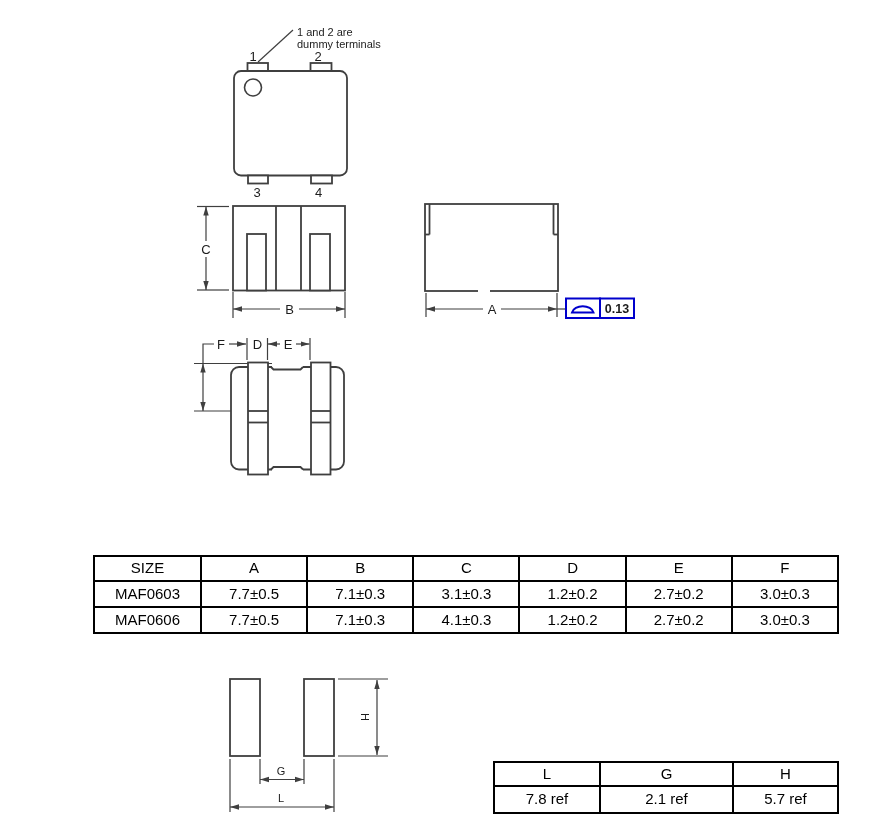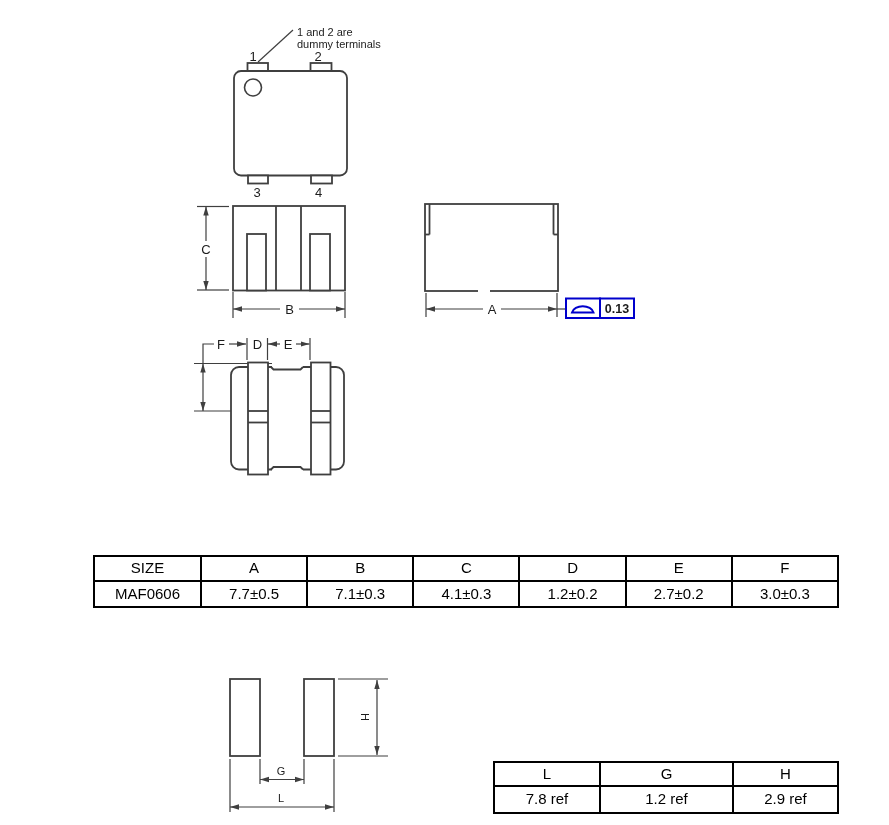--- a/index.html
+++ b/index.html
@@ -164,20 +164,29 @@
         <tr>
     <th>SIZE</th>
     <th>A</th>
     <th>B</th>
     <th>C</th>
     <th>D</th>
     <th>E</th>
     <th>F</th>
   </tr>
   <tr>
+    <td>MAF0603</td>
+    <td>7.7±0.5</td>
+    <td>7.1±0.3</td>
+    <td>3.1±0.3</td>
+    <td>1.2±0.2</td>
+    <td>2.7±0.2</td>
+    <td>3.0±0.3</td>
+  </tr>
+  <tr>
     <td>MAF0606</td>
     <td>7.7±0.5</td>
     <td>7.1±0.3</td>
     <td>4.1±0.3</td>
     <td>1.2±0.2</td>
     <td>2.7±0.2</td>
     <td>3.0±0.3</td>
   </tr>
 </tbody>
     </table>
@@ -189,19 +198,19 @@
         <col style="width:105px">
       </colgroup>
   <tbody>
         <tr>
     <th>L</th>
     <th>G</th>
     <th>H</th>
   </tr>
   <tr>
     <td>7.8 ref</td>
-    <td>1.2 ref</td>
-    <td>2.9 ref</td>
+    <td>2.1 ref</td>
+    <td>5.7 ref</td>
   </tr>
 </tbody>
     </table>
 
 </div>
 
 </body></html>

